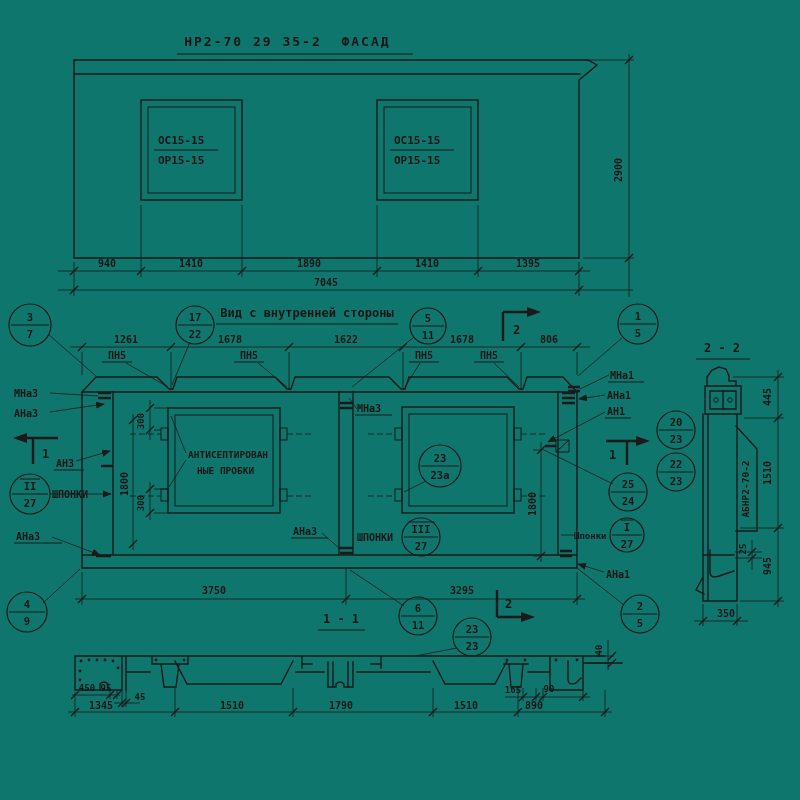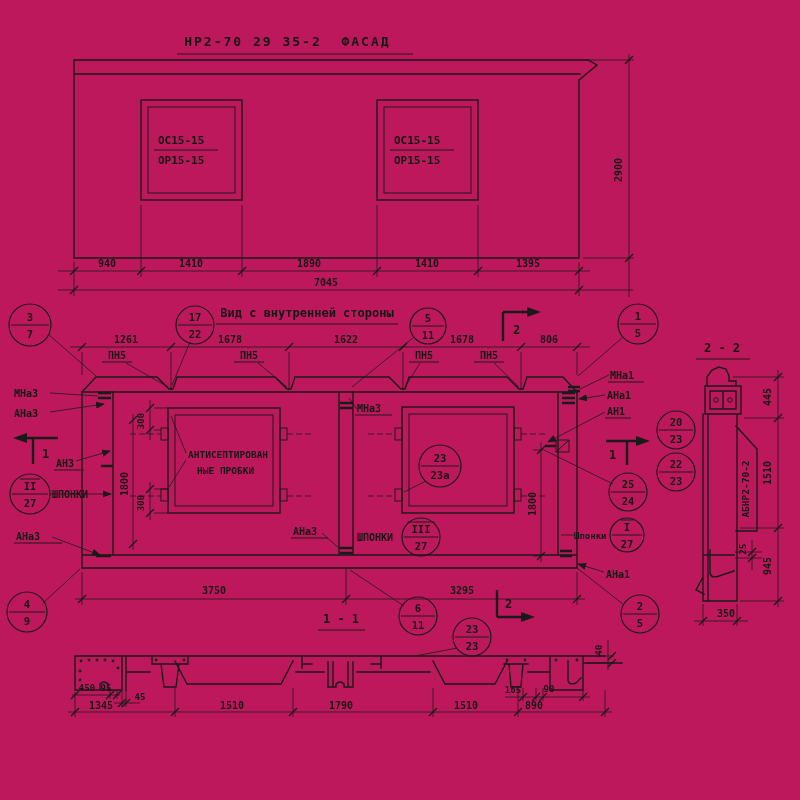--- a/index.html
+++ b/index.html
@@ -1,16 +1,16 @@
 <!DOCTYPE html>
 <html><head>
 <meta charset="utf-8">
 <style>
   html,body{margin:0;padding:0;background:#fcfcfa;}
-  #sheet{width:800px;height:800px;position:relative;background:#be185d;overflow:hidden;}
+  #sheet{width:800px;height:800px;position:relative;background:#0f766e;overflow:hidden;}
   svg{display:block;}
   .ln{stroke:#1a1a1a;stroke-width:1.4;fill:none;stroke-linecap:square;}
   .med{stroke:#1a1a1a;stroke-width:1;fill:none;}
   .thin{stroke:#1a1a1a;stroke-width:0.8;fill:none;}
   .dash{stroke:#1a1a1a;stroke-width:0.8;fill:none;stroke-dasharray:6 3;}
   .bold2{stroke:#1a1a1a;stroke-width:2.4;fill:none;}
   .c{stroke:#1a1a1a;stroke-width:1.2;fill:none;}
   .tri{fill:#1a1a1a;stroke:none;}
   .dot{fill:#1a1a1a;stroke:none;}
   text{font-family:"DejaVu Sans Mono","Liberation Mono",monospace;fill:#161616;font-weight:bold;}

